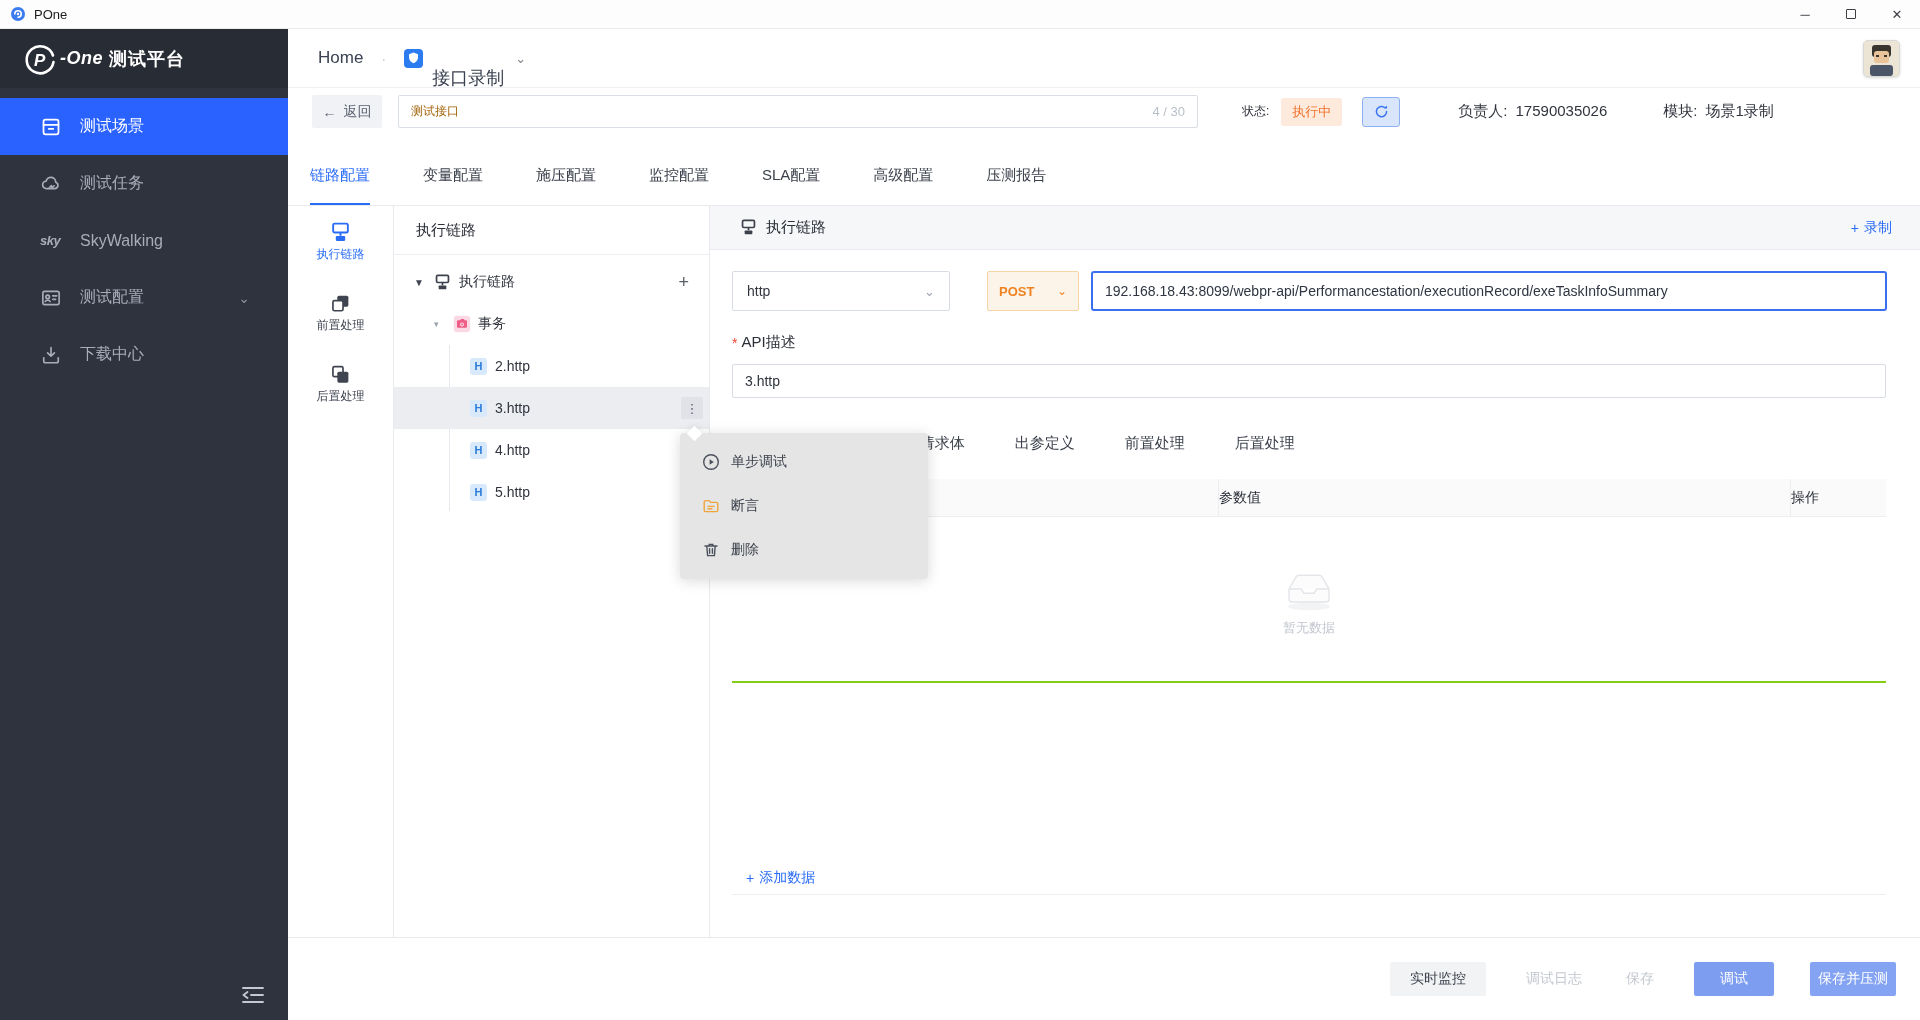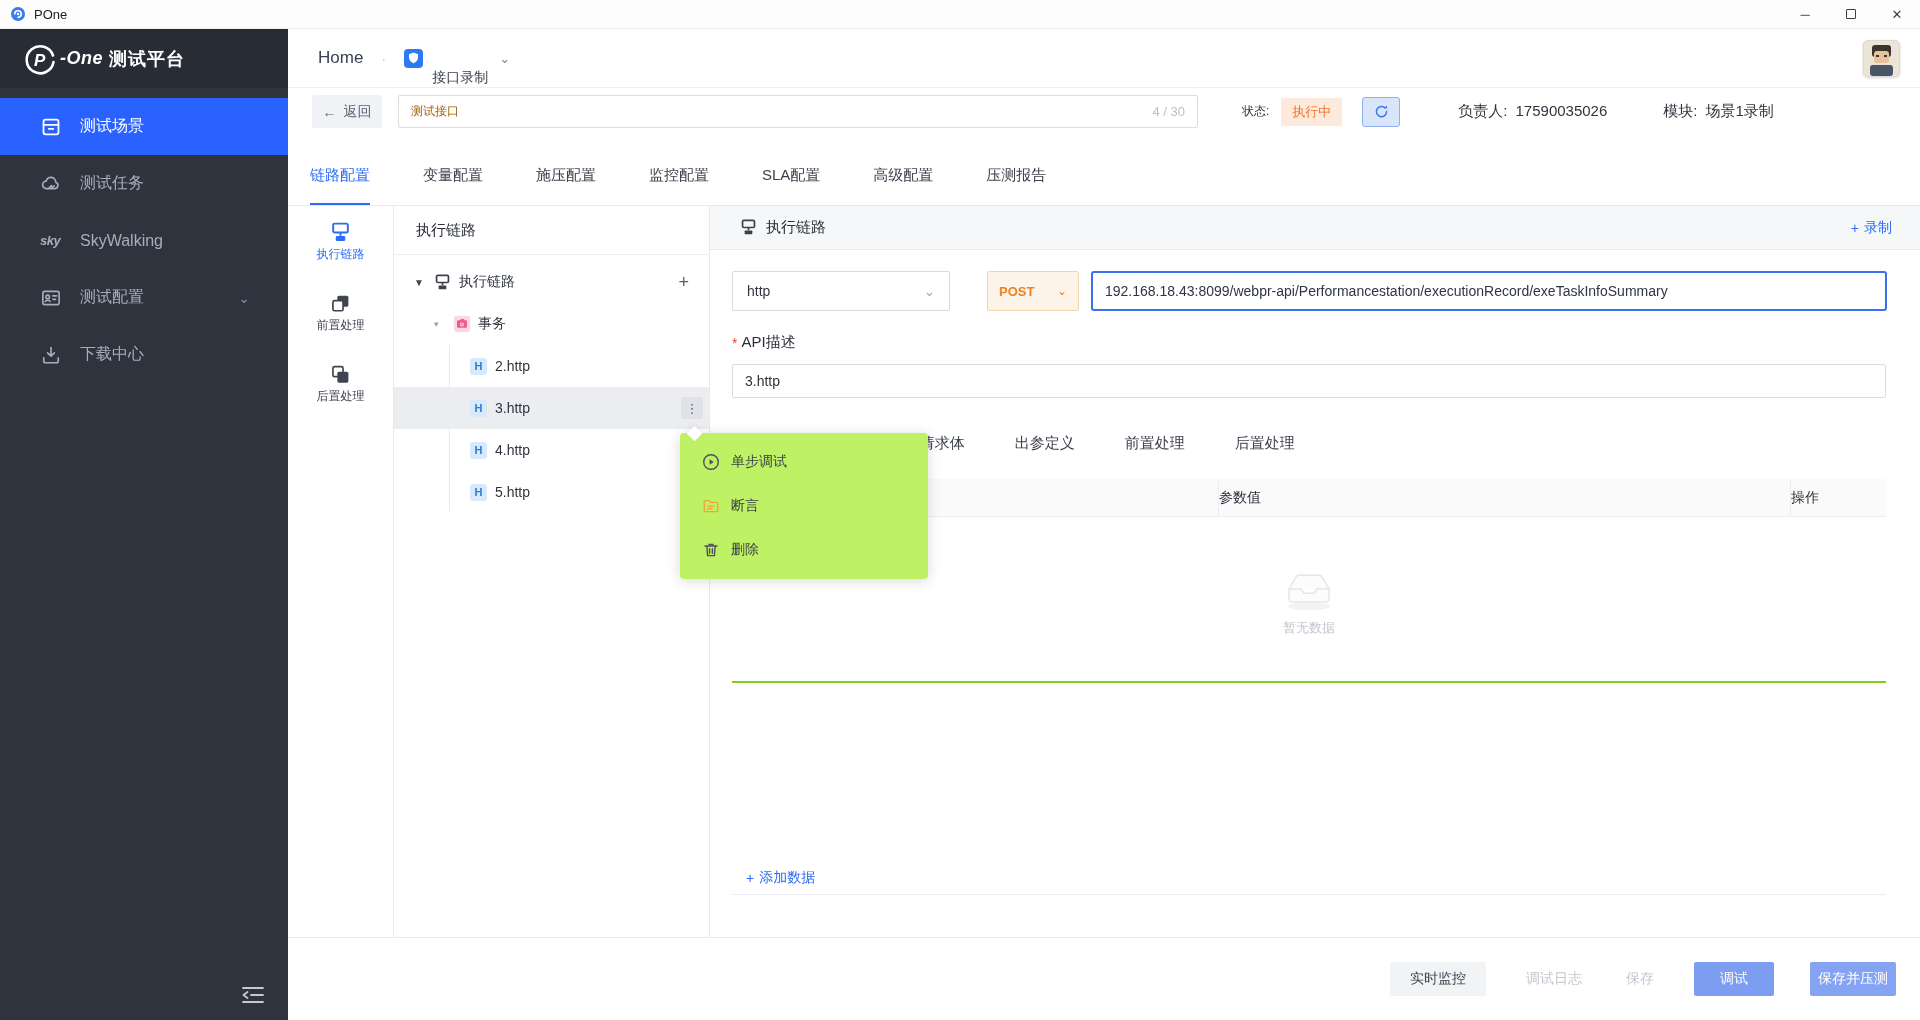--- a/index.html
+++ b/index.html
@@ -27,21 +27,21 @@
   .side-item.active .s-icon { color:#fff; }
   .side-chevron { margin-left:auto; margin-right:38px; font-size:14px; color:#8a90a0; }
   .sky-glyph { font-style:italic; font-weight:bold; font-size:13px; letter-spacing:-0.5px; }
   .collapse-btn { position:absolute; left:240px; bottom:14px; color:#c3c8d2; cursor:pointer; }
 
   
   .topbar { position:absolute; left:288px; top:29px; width:1632px; height:59px; background:#fff; border-bottom:1px solid #eef0f4; display:flex; align-items:center; padding-left:30px; }
   .crumb-home { font-size:17px; color:#3a4150; cursor:pointer; }
   .crumb-sep { margin:0 18px; color:#c3c7cf; font-size:15px; }
   .crumb-cur { display:flex; align-items:center; gap:9px; cursor:pointer; }
-  .crumb-cur .label { font-size:14px; color:#3a4150;margin-top:40px; }
+  .crumb-cur .label { font-size:18px; color:#3a4150;margin-top:40px; }
   .crumb-cur .chev { color:#7d828c; font-size:13px; margin-left:2px; }
   .shield-badge { width:19px; height:19px; border-radius:4px; background:#2a7cf0; display:flex; align-items:center; justify-content:center; }
   .avatar { margin-left:auto; margin-right:20px; width:37px; height:37px; border:1px solid #d8d8d8; border-radius:5px; overflow:hidden; background:#efe7d8; cursor:pointer; box-shadow:0 1px 3px rgba(0,0,0,.15); }
 
   
   .toolbar { position:absolute; left:288px; top:88px; width:1632px; height:47px; background:#fff; display:flex; align-items:center; padding-left:24px; }
   .back-btn { width:70px; height:33px; background:#f1f2f6; border-radius:2px; display:flex; align-items:center; justify-content:center; gap:7px; font-size:14px; color:#5a6170; cursor:pointer; }
   .name-box { margin-left:16px; width:800px; height:33px; border:1px solid #d9dde4; border-radius:2px; display:flex; align-items:center; padding:0 12px; background:#fff; }
   .name-box input { border:none; outline:none; flex:1; font-size:12px; color:#a16207; font-family:inherit; background:transparent; }
   .name-counter { color:#b9bfc9; font-size:13px; margin-left:10px; }
@@ -113,21 +113,21 @@
 
   
   .footer { position:absolute; left:288px; top:937px; width:1632px; height:83px; background:#fff; border-top:1px solid #e8eaee; display:flex; align-items:center; justify-content:flex-end; padding-right:24px; gap:36px; }
   .f-btn { height:34px; display:flex; align-items:center; justify-content:center; font-size:14px; border-radius:2px; cursor:pointer; }
   .f-gray { background:#f2f3f5; color:#3f4450; padding:0 20px; }
   .f-text { color:#c3c7cf; padding:0 4px; }
   .f-primary { background:#7d9df1; color:#fff; padding:0 26px; }
   .f-primary-light { background:#84a3f2; color:#fff; padding:0 8px; }
 
   
-  .ctx-menu { position:absolute; left:680px; top:433px; width:248px; background:#bef264; border-radius:4px; box-shadow:0 2px 14px rgba(0,0,0,.15); padding:7px 0; z-index:50; }
+  .ctx-menu { position:absolute; left:680px; top:433px; width:248px; background:#e5e5e5; border-radius:4px; box-shadow:0 2px 14px rgba(0,0,0,.15); padding:7px 0; z-index:50; }
   .ctx-menu::before { content:""; position:absolute; top:-5px; left:9px; width:11px; height:11px; background:#fff; transform:rotate(45deg); box-shadow:-2px -2px 5px rgba(0,0,0,.04); }
   .ctx-item { height:44px; display:flex; align-items:center; padding-left:22px; gap:11px; font-size:14px; color:#3a3f4a; cursor:pointer; }
   .ctx-item .c-icon { width:18px; height:18px; }
 </style>
 </head>
 <body>
 
 <div class="titlebar">
   <span class="app-icon">
     <svg width="16" height="16" viewBox="0 0 16 16">

